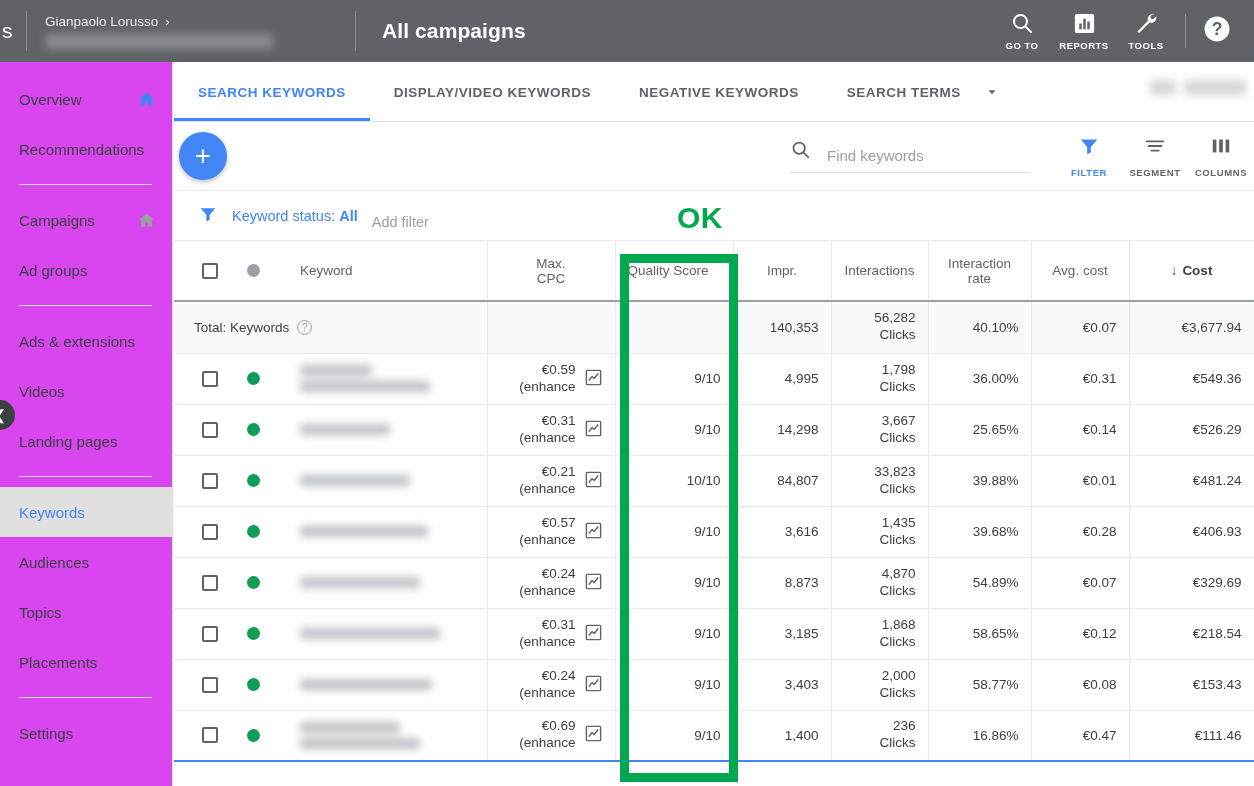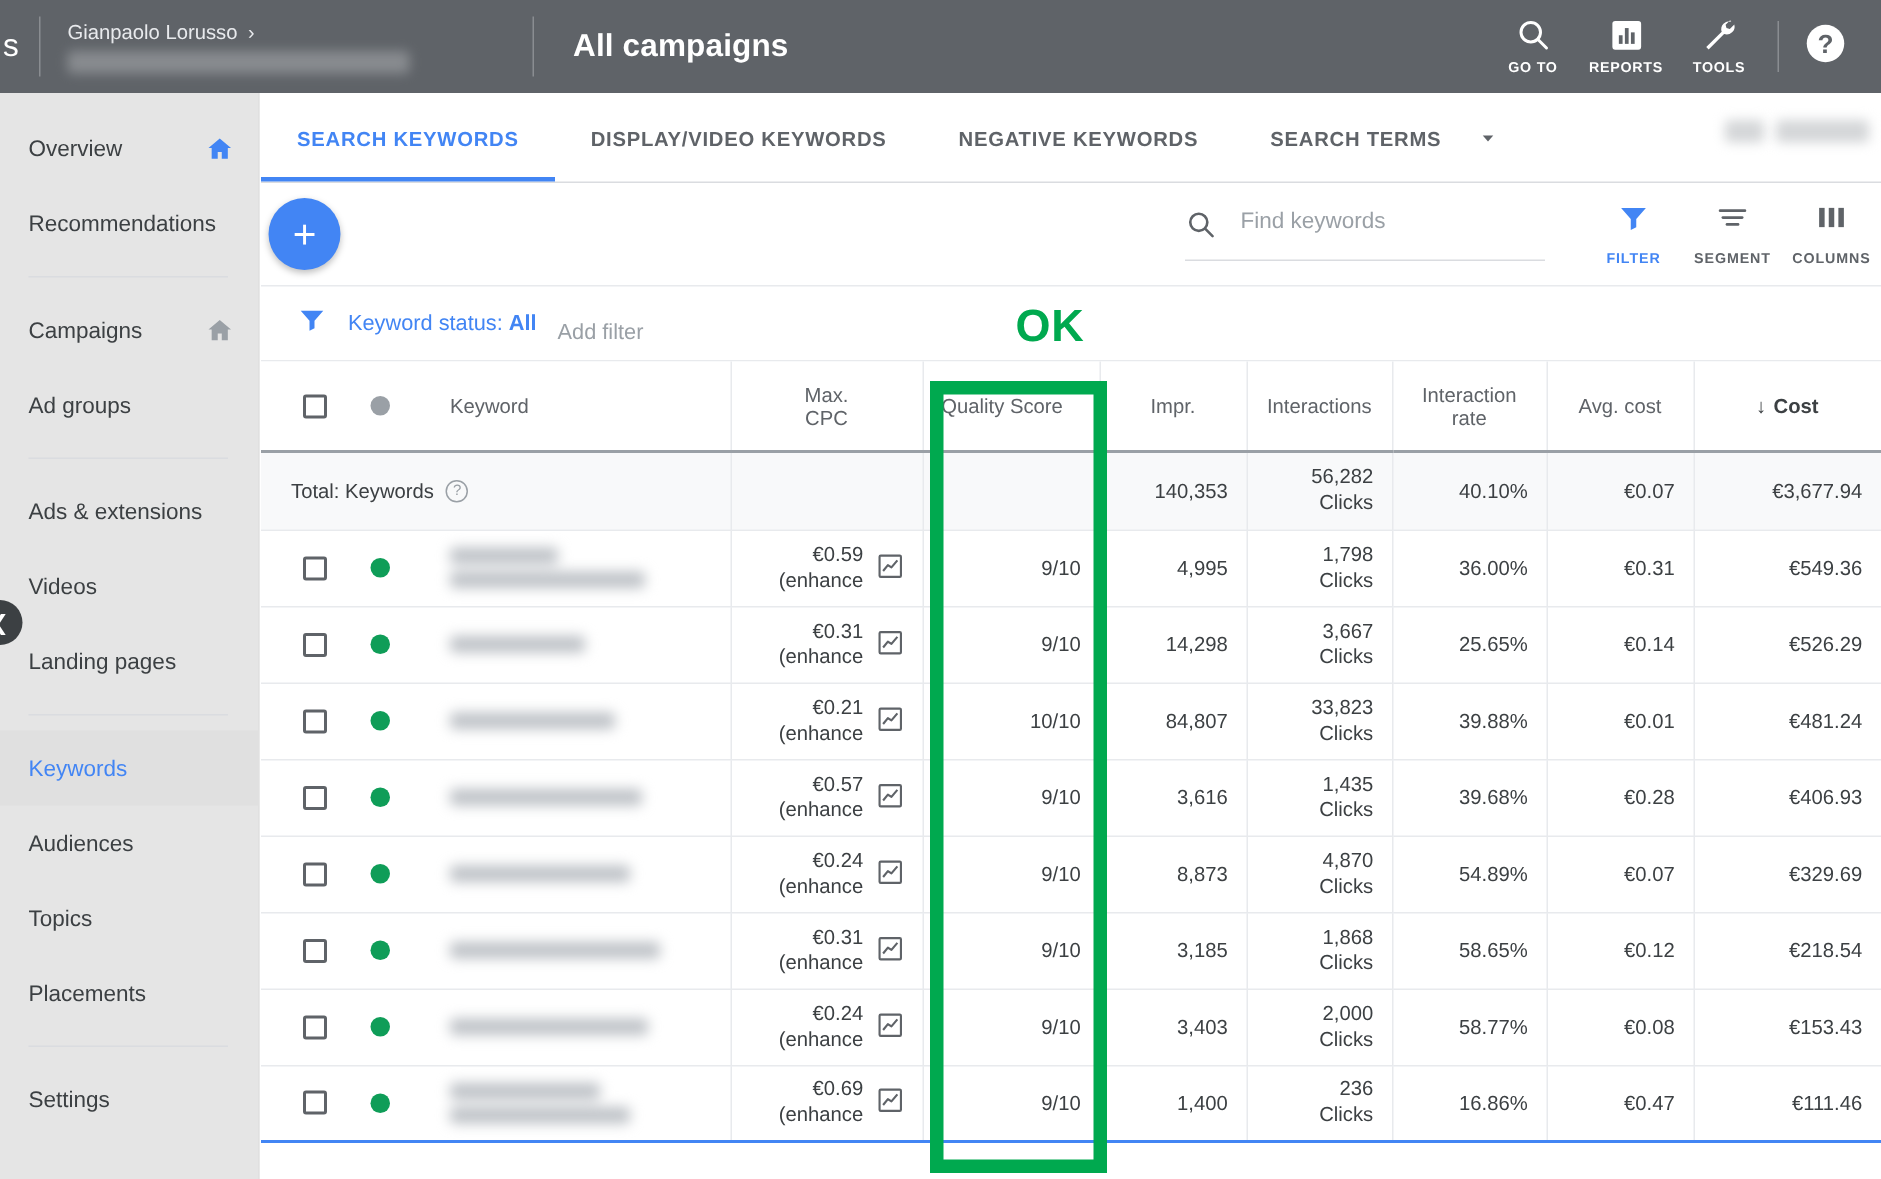--- a/index.html
+++ b/index.html
@@ -43,21 +43,21 @@
   .tb-item svg { display: block; }
   .tb-label {
     color: #fff; font-size: 9.5px; font-weight: 700; letter-spacing: .5px;
   }
   .tb-sep { width: 1px; height: 34px; background: #8a8d91; margin: 0 16px 0 8px; }
   .help-btn { margin-right: 6px; cursor: pointer; }
 
   
   .sidebar {
     position: absolute; left: 0; top: 62px; width: 173px; height: 724px;
-    background: #e5e5e5; border-right: 1px solid #e0e0e0;
+    background: #d946ef; border-right: 1px solid #e0e0e0;
     padding-top: 12px; overflow: hidden;
   }
   .nav-item {
     height: 50px; display: flex; align-items: center; justify-content: space-between;
     padding: 0 16px 0 19px; font-size: 15px; color: #3c4043; cursor: pointer;
   }
   .nav-item.active { background: #e0e0e0; color: #4285f4; }
   .nav-label { white-space: nowrap; }
   .nav-sep { height: 1px; background: #dadce0; margin: 10px 20px 10px 19px; }
   .home-icon svg { display: block; }
@@ -101,21 +101,21 @@
     border-bottom: 1px solid #e8eaed;
   }
   .fab {
     width: 48px; height: 48px; border-radius: 50%; background: #4285f4;
     margin-left: 5px; display: flex; align-items: center; justify-content: center;
     color: #fff; font-size: 27px; font-weight: 300; cursor: pointer;
     box-shadow: 0 2px 5px rgba(0,0,0,.26); line-height: 1;
   }
   .tb-spacer { flex: 1; }
   .searchbox {
-    display: flex; align-items: flex-start; gap: 16px; width: 240px;
+    display: flex; align-items: flex-end; gap: 16px; width: 240px;
     border-bottom: 1px solid #dadce0; padding-bottom: 8px; margin-right: 26px;
   }
   .search-input {
     border: 0; outline: 0; font-size: 15px; color: #3c4043;
     font-family: "Liberation Sans", sans-serif; width: 100%; background: transparent;
   }
   .search-input::placeholder { color: #9aa0a6; }
   .tool-btn {
     width: 66px; display: flex; flex-direction: column; align-items: center;
     gap: 6px; cursor: pointer;

